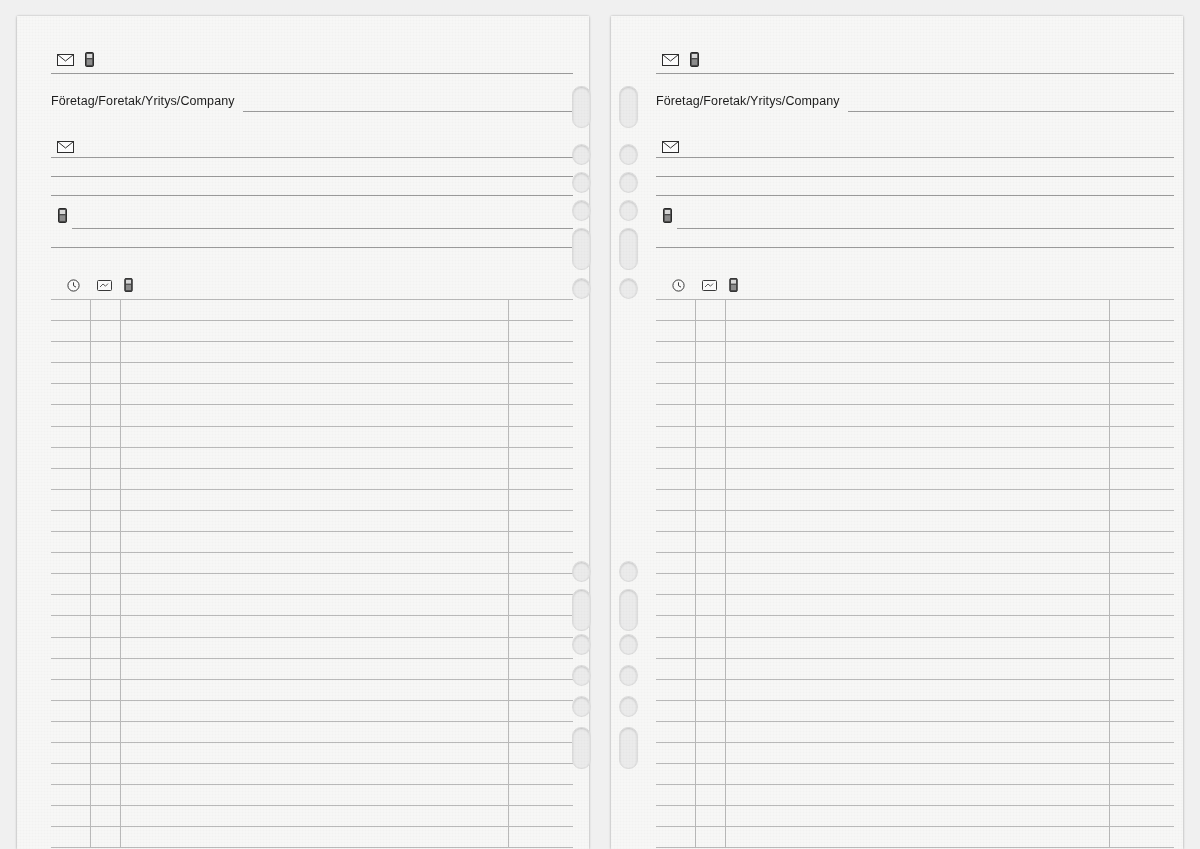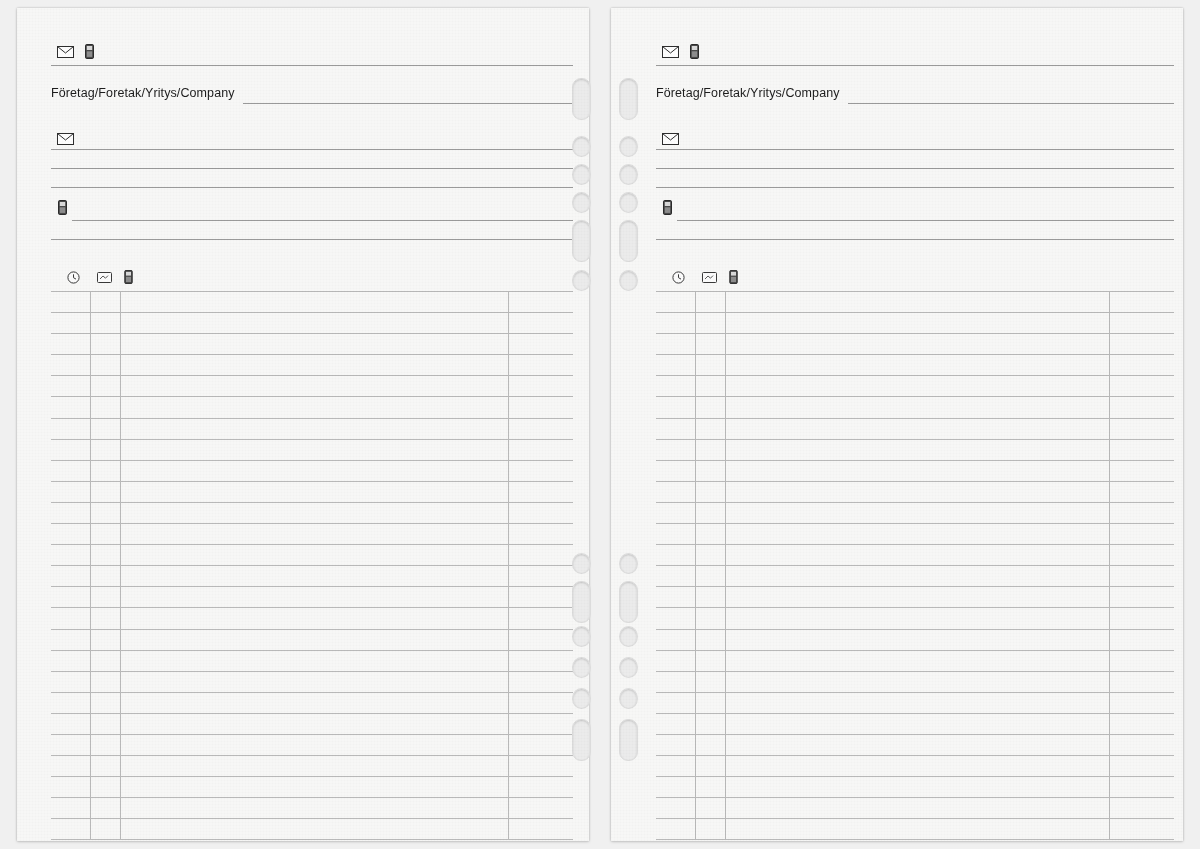--- a/index.html
+++ b/index.html
@@ -17,21 +17,21 @@
   .spread {
     position: relative;
     width: 1200px;
     height: 849px;
     background: #f0f0f0;
   }
 
   
   .page {
     position: absolute;
-    top: 8px;
+    top: 16px;
     width: 572px;
     height: 833px;
     background: #f7f7f6;
     box-shadow: 0 0 2px rgba(0,0,0,0.22), 0 1px 3px rgba(0,0,0,0.13);
   }
   .page-left  { left: 17px; }
   .page-right { left: 611px; }
 
   
   .page::after {

